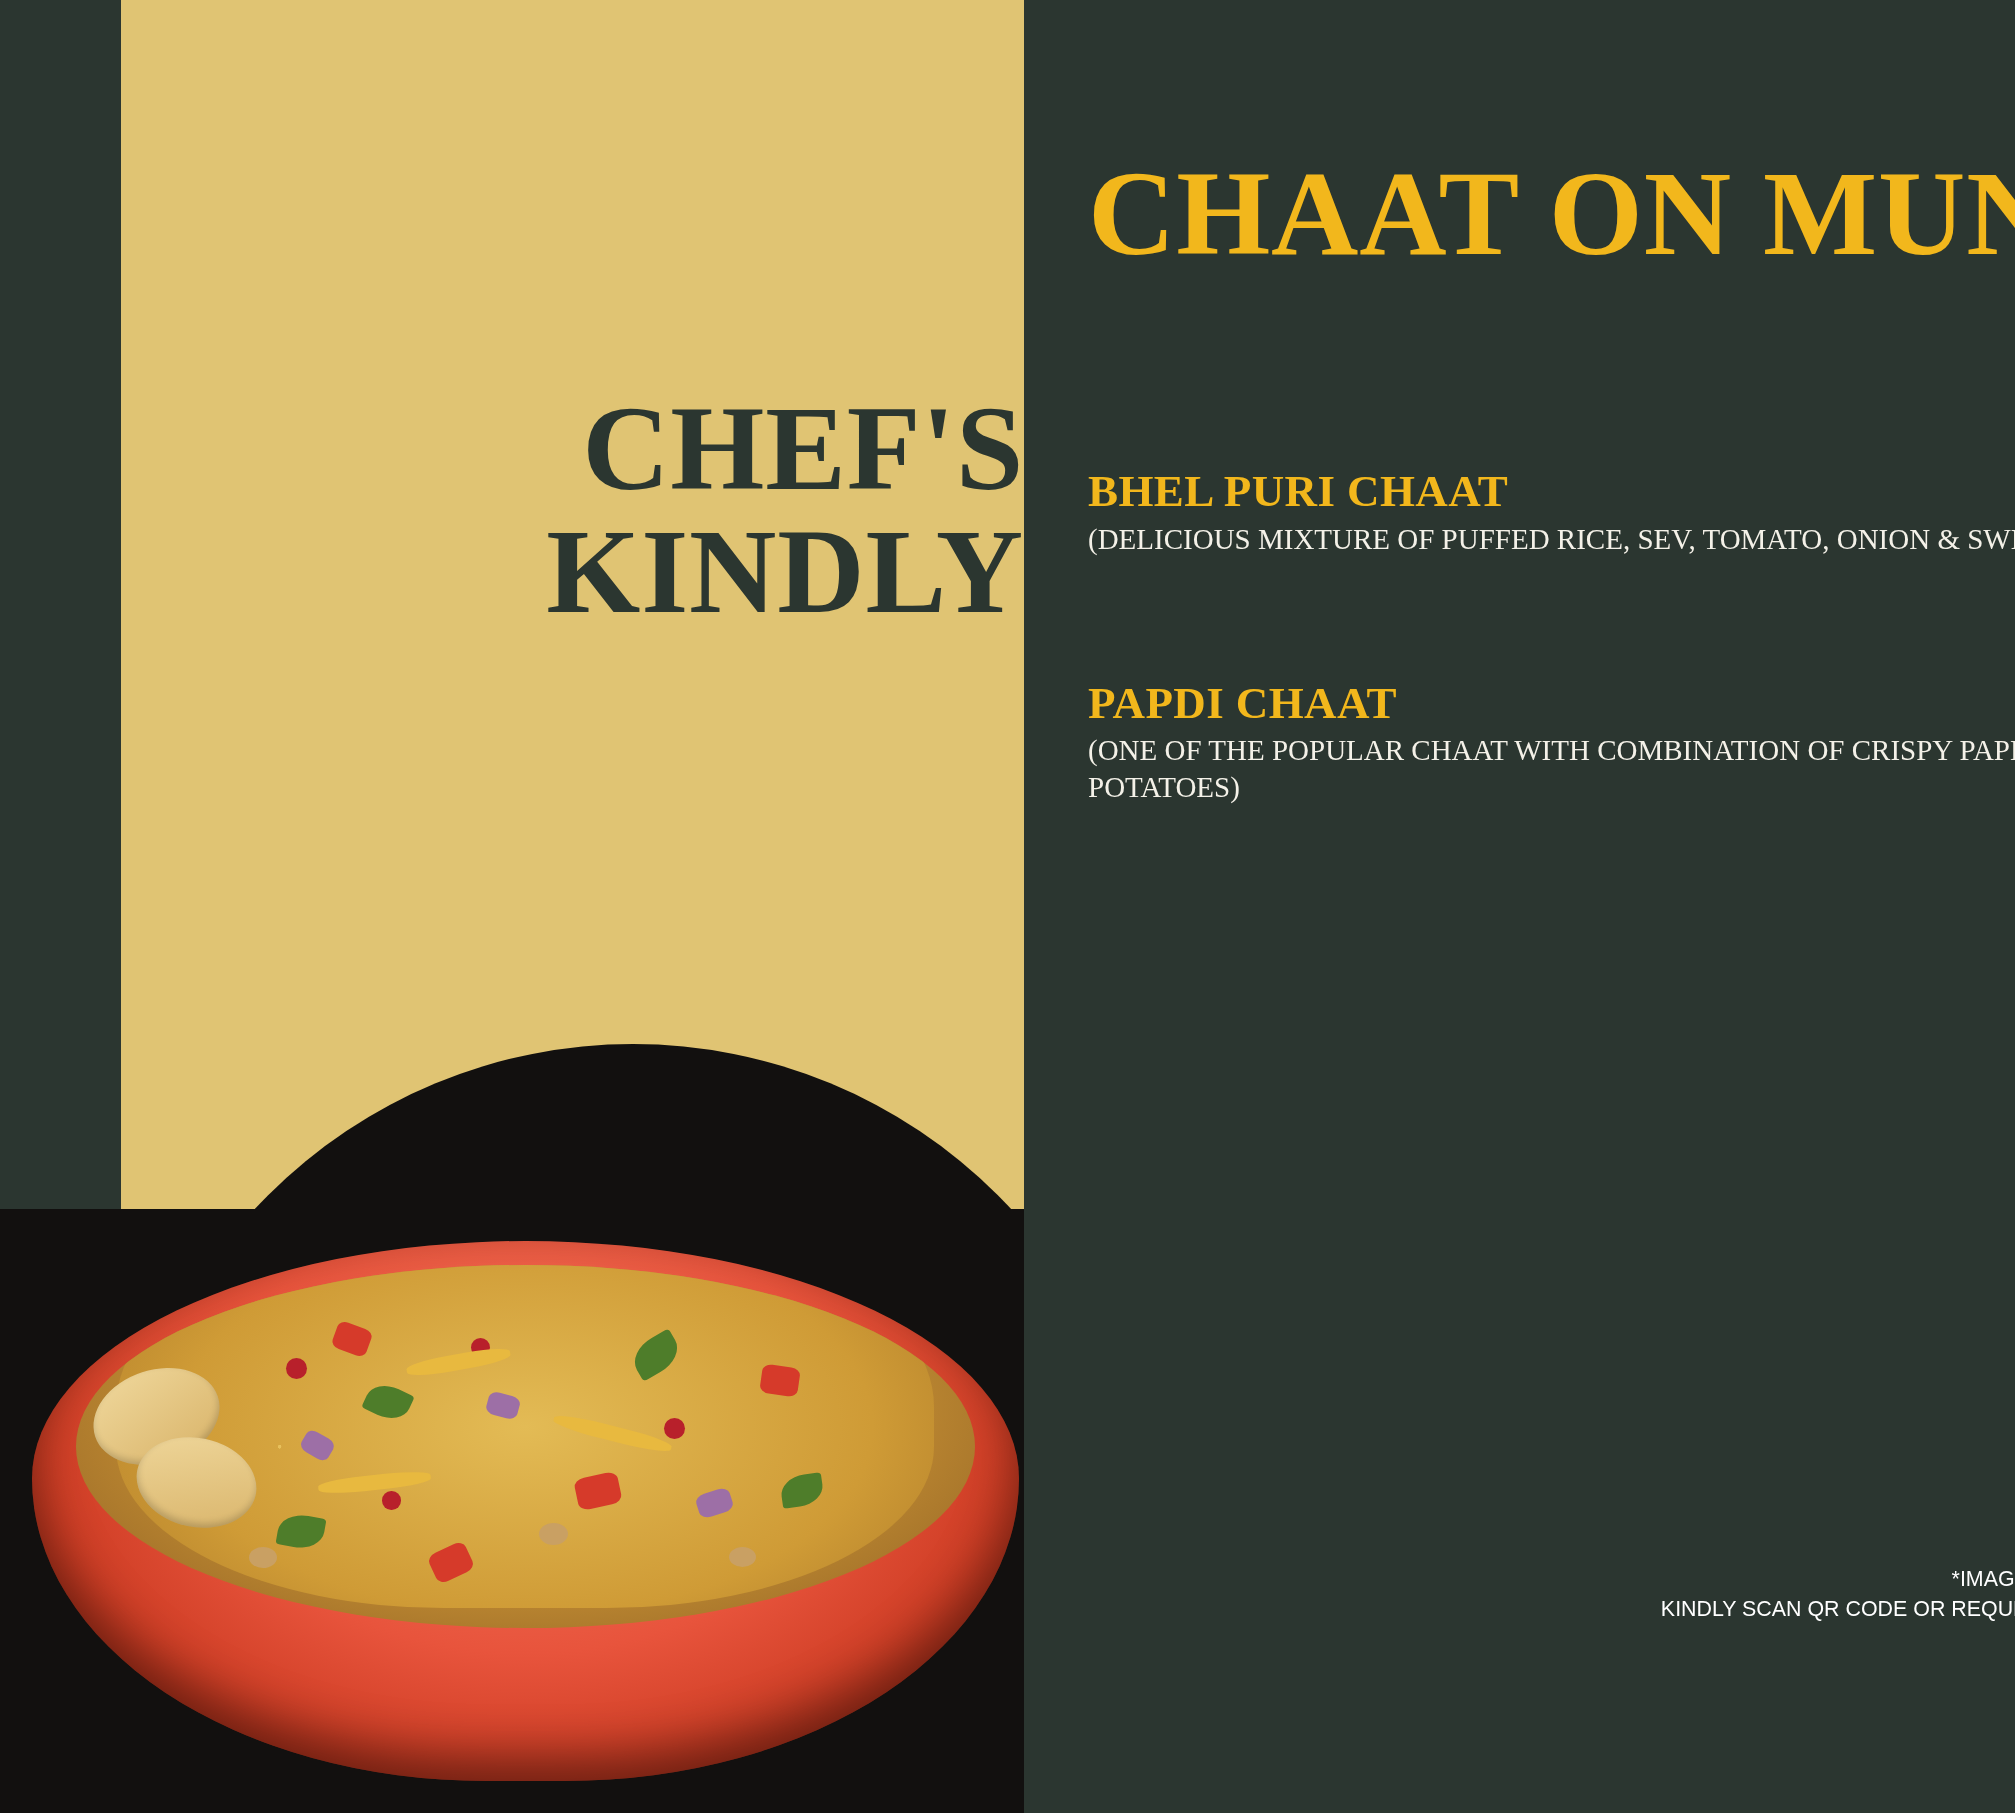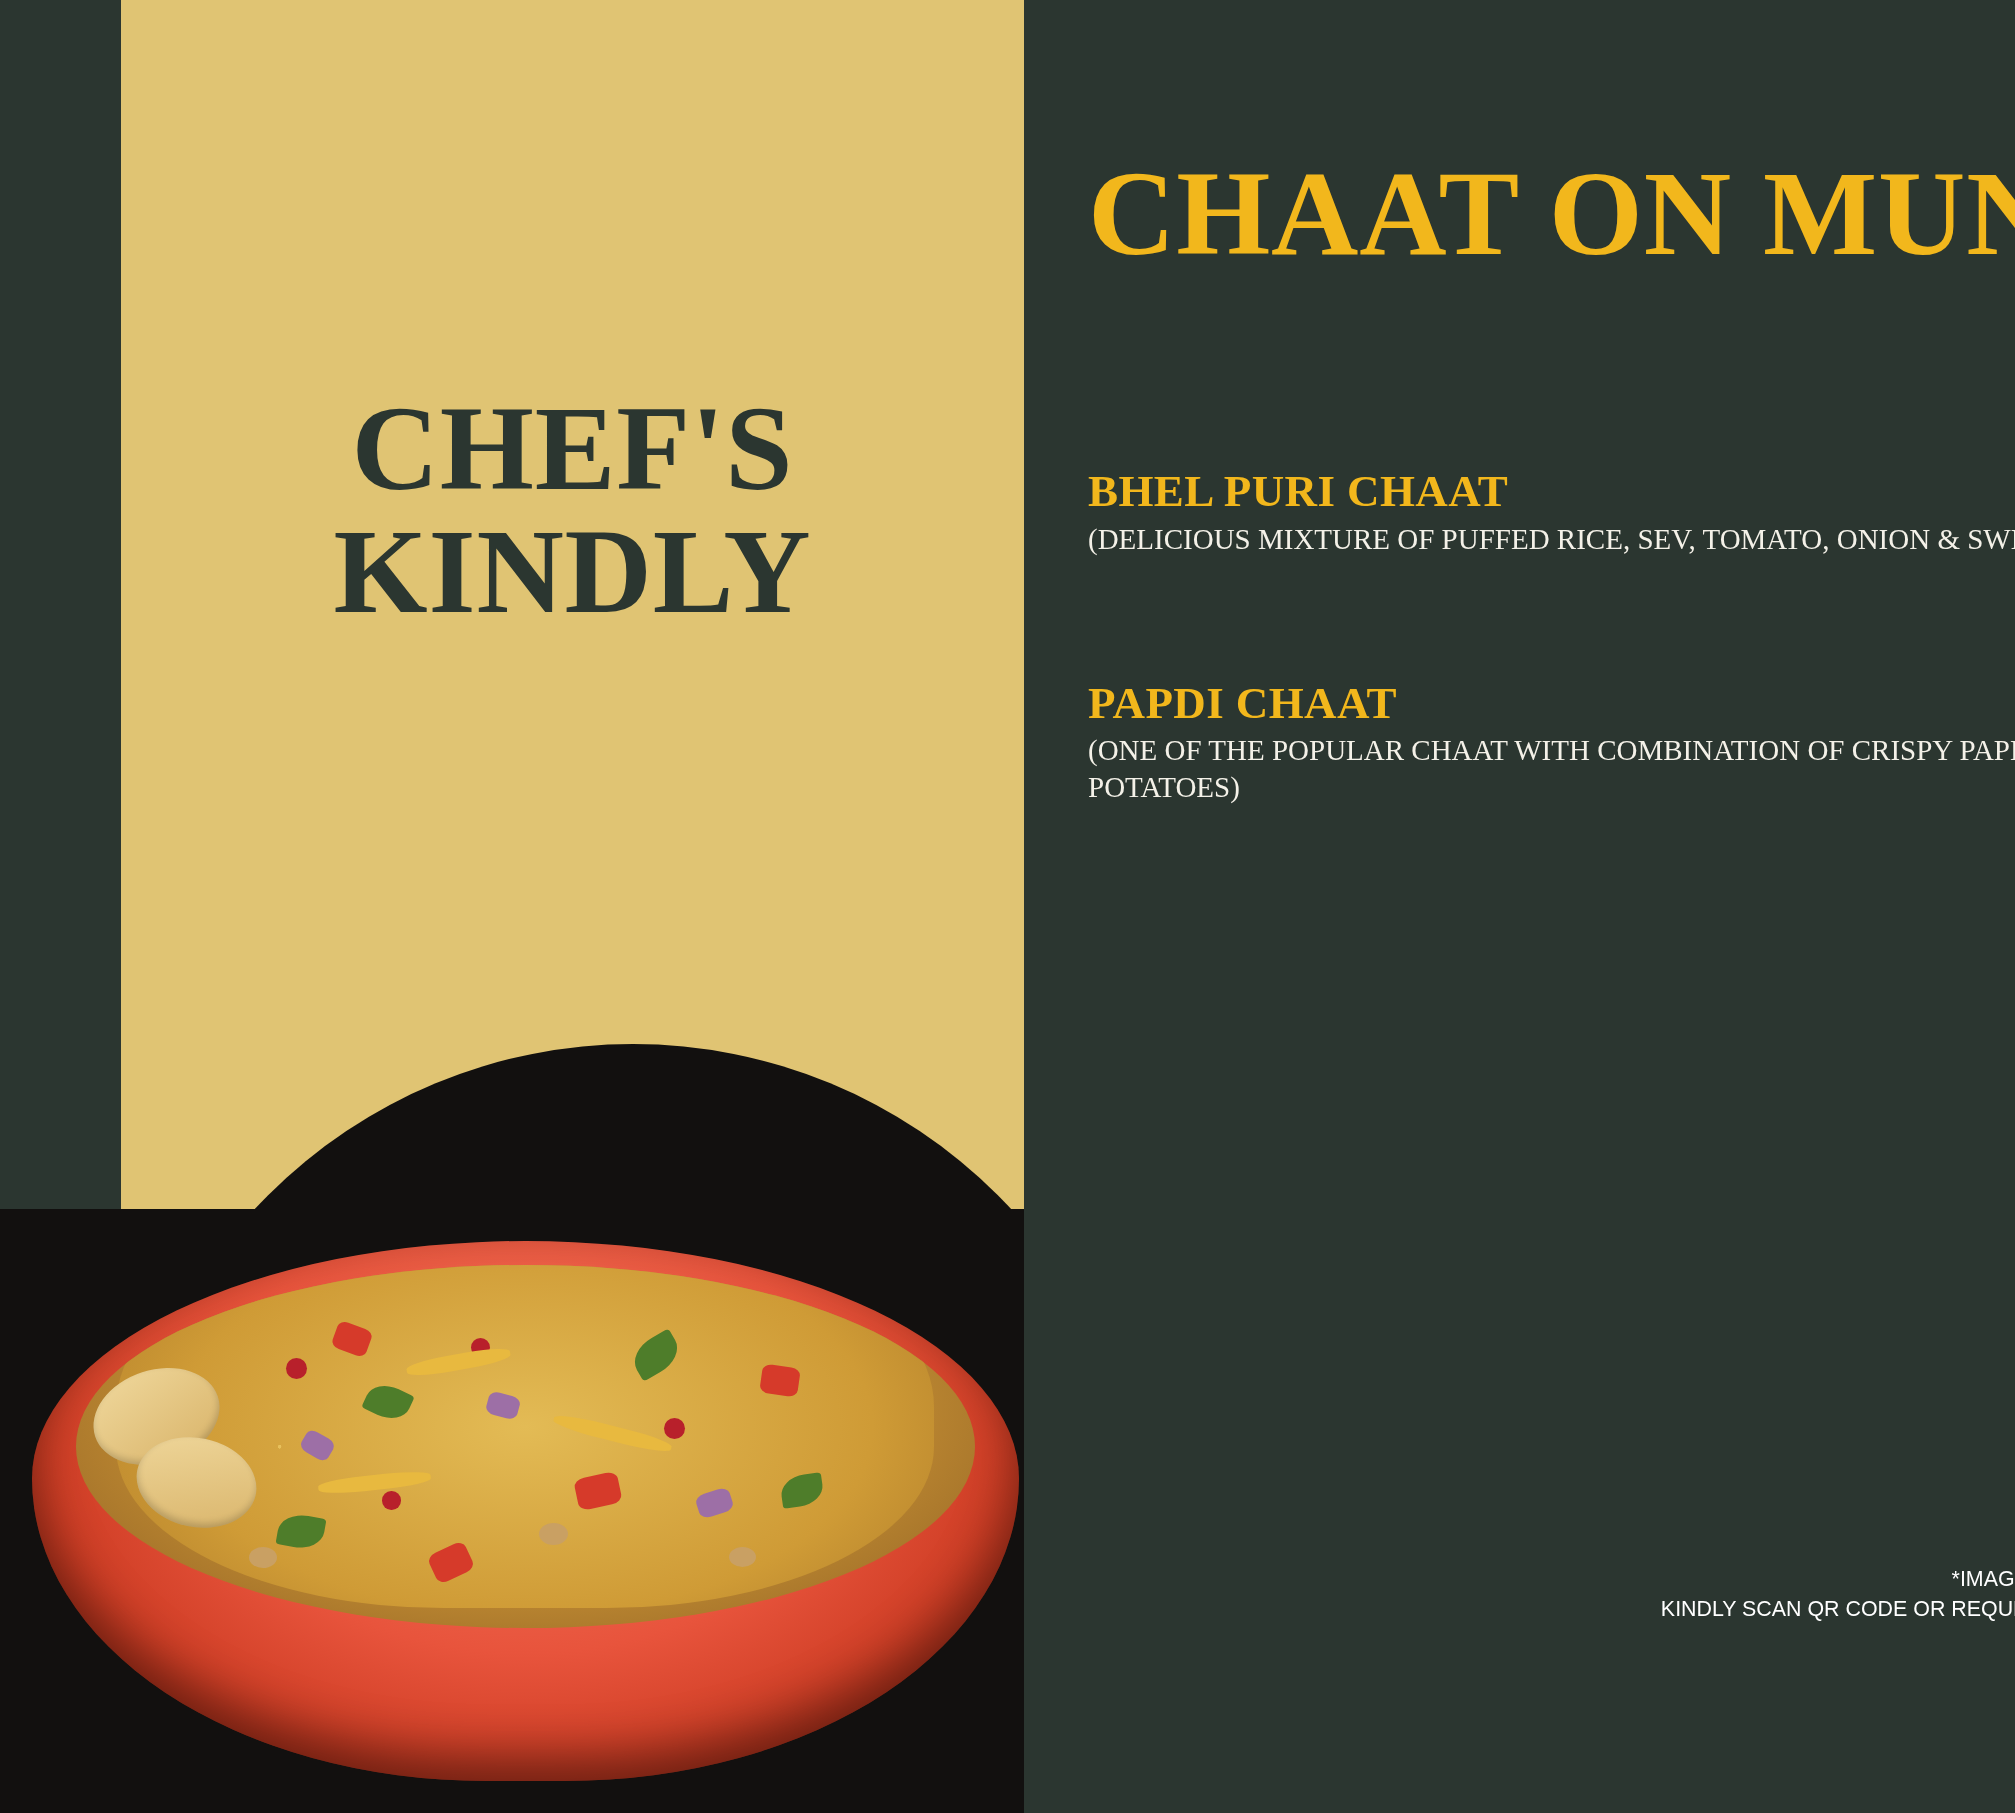--- a/index.html
+++ b/index.html
@@ -25,21 +25,21 @@
     width: 903px;
     height: 1814px;
     background: #e0c473;
     overflow: hidden;
   }
   .chefs-corner {
     position: absolute;
     left: 0;
     top: 387px;
     width: 903px;
-    text-align: center;
+    text-align: right;
     color: #2b3630;
     font-family: "Liberation Serif", serif;
     font-weight: bold;
     font-size: 121px;
     line-height: 1.02;
     letter-spacing: 0.8px;
   }
 
   
   .plate-backdrop {

